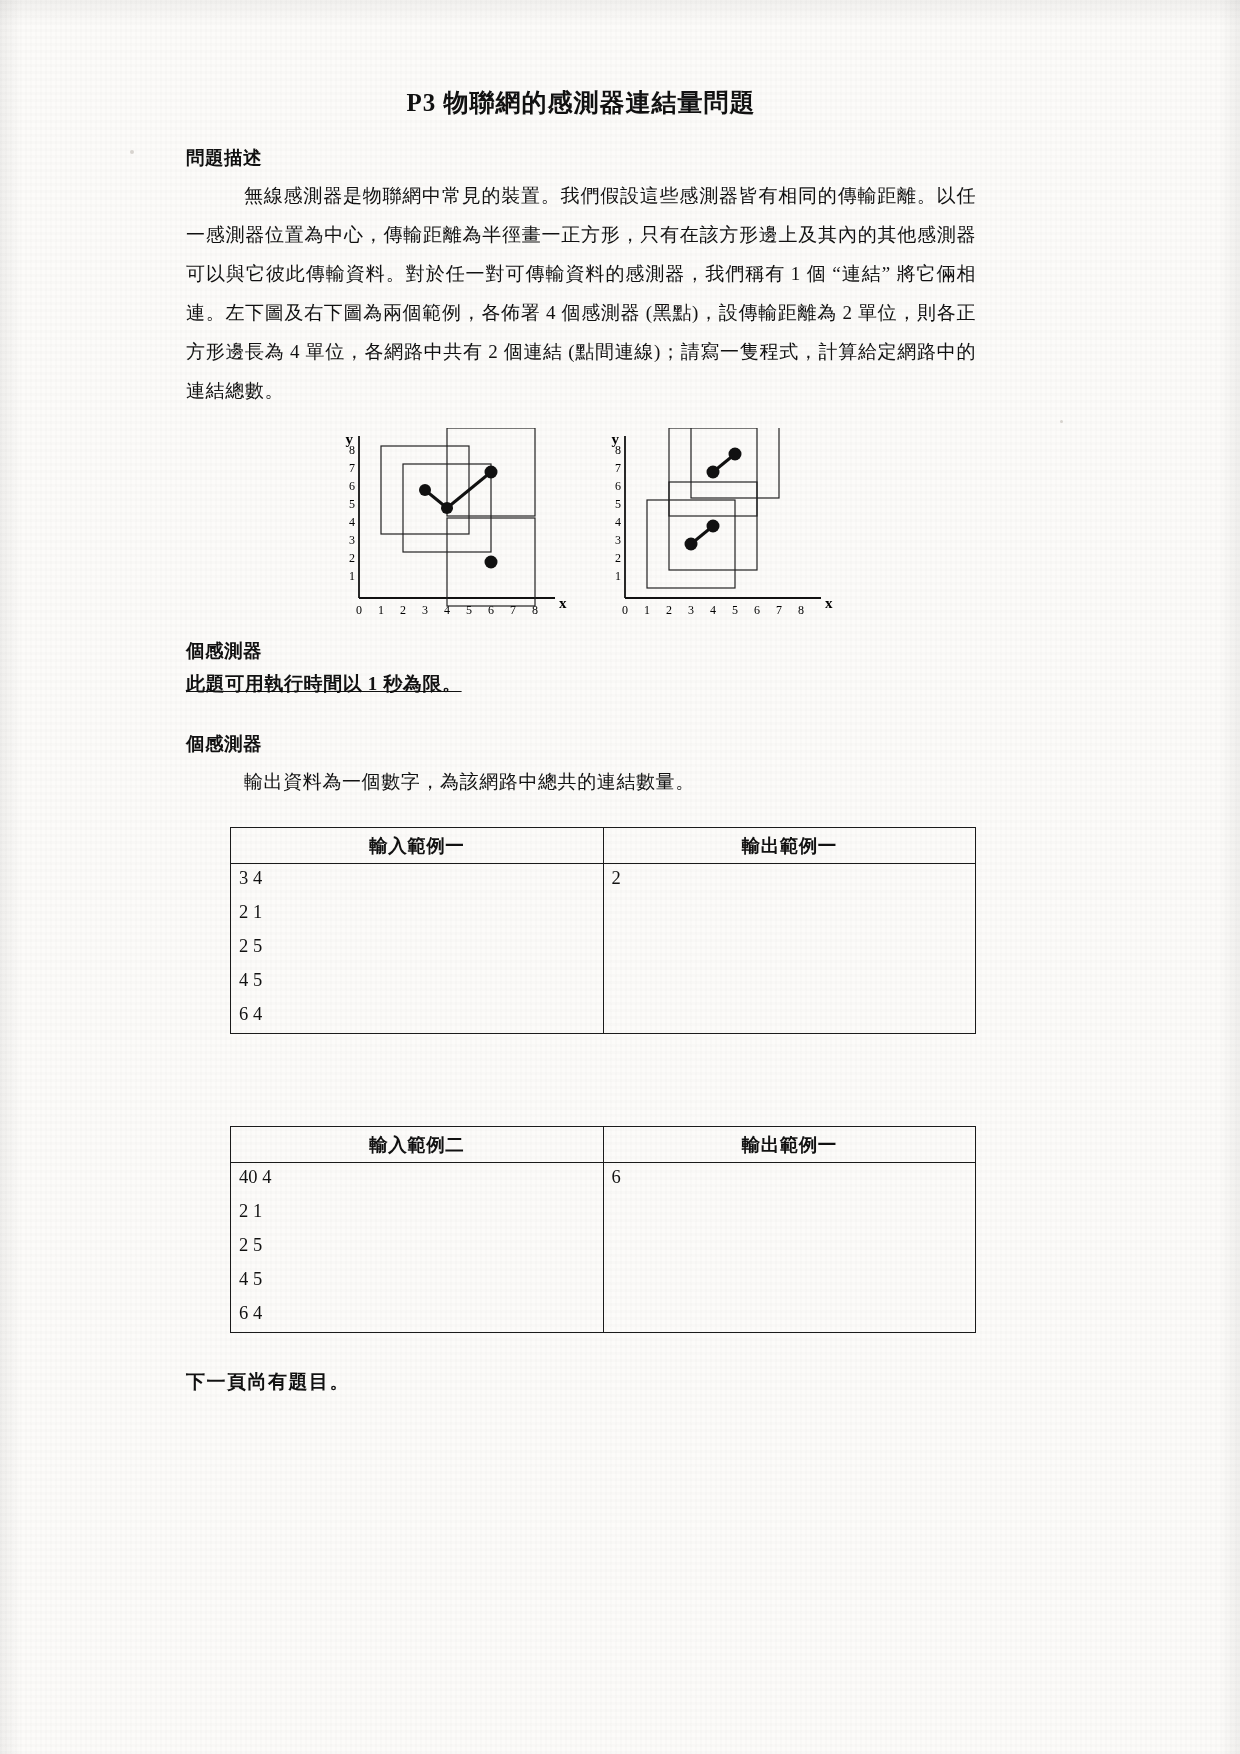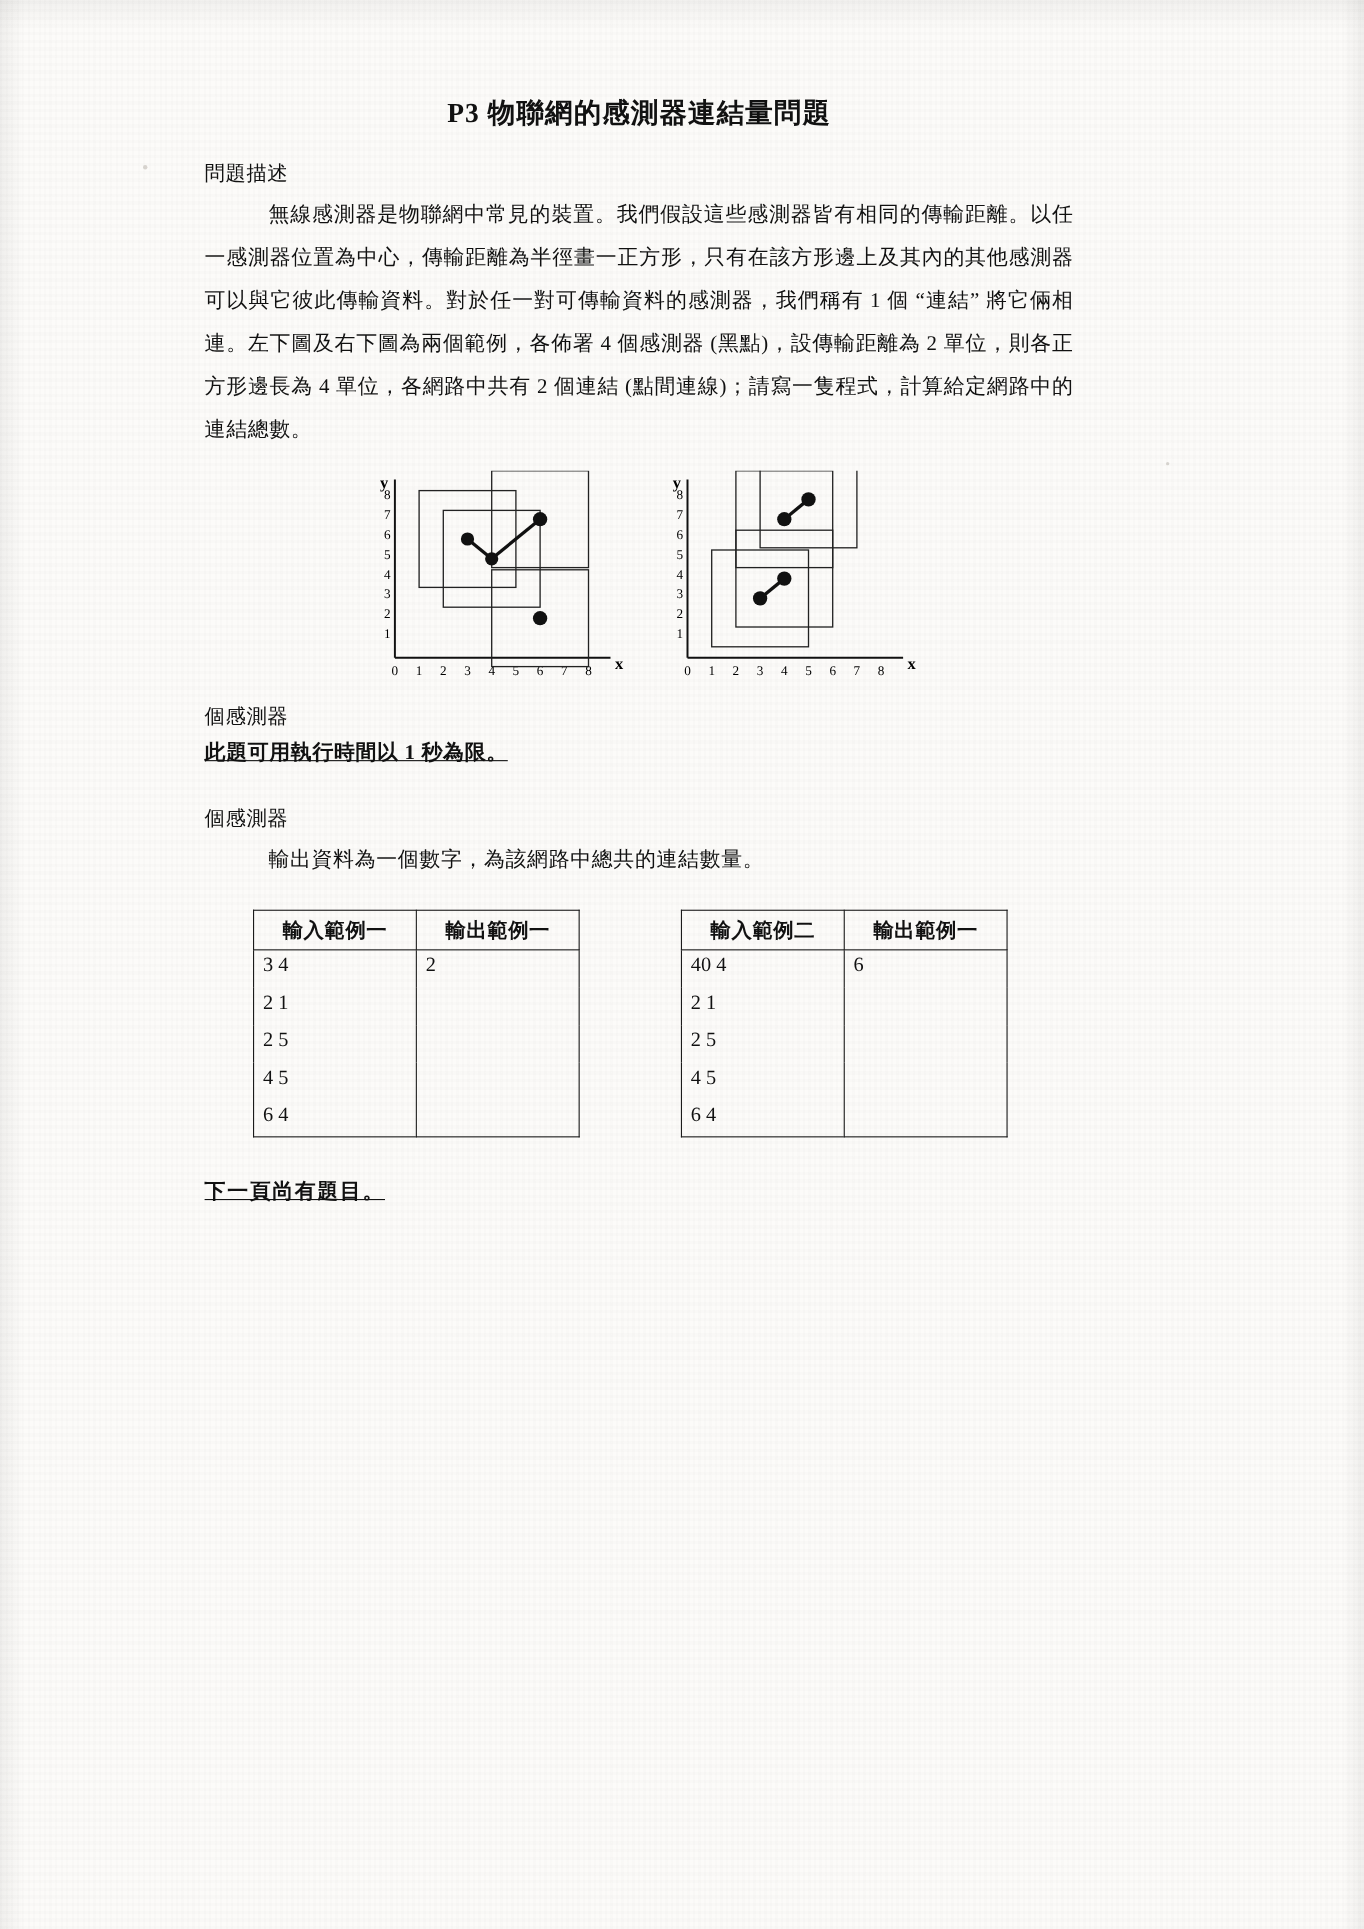--- a/index.html
+++ b/index.html
@@ -39,21 +39,21 @@
   h1.doc-title {
     font-size: 25px;
     font-weight: bold;
     text-align: center;
     margin: 0 0 26px 0;
     letter-spacing: 1px;
     font-family: "Liberation Serif", serif;
   }
   .section-head {
     font-size: 18.5px;
-    font-weight: normal;
+    font-weight: bold;
     margin: 0 0 6px 0;
     letter-spacing: 0.5px;
   }
   p.body-text {
     font-size: 19px;
     line-height: 39px;
     margin: 0;
     text-align: justify;
     text-indent: 58px;
     letter-spacing: 0.6px;
@@ -73,20 +73,21 @@
     margin: 18px 0 14px 0;
   }
   .fig { position: relative; }
   svg { display: block; }
   .gap-34 { height: 34px; }
   .tables-row {
     display: flex;
     gap: 92px;
     margin-top: 26px;
     padding-left: 44px;
+    flex-direction: column;
   }
   table.example {
     border-collapse: collapse;
     font-size: 18px;
   }
   table.example th, table.example td {
     border: 1.6px solid #1b1b1b;
     padding: 4px 8px;
     font-family: "Liberation Serif", serif;
   }
@@ -105,21 +106,20 @@
   .col-in { width: 148px; }
   .col-out { width: 148px; }
   .td-pad { padding-left: 10px; }
   .no-border-top { border-top: none !important; }
   .no-border-bottom { border-bottom: none !important; }
   .footer-note {
     margin-top: 36px;
     font-size: 19px;
     font-weight: bold;
     letter-spacing: 1.5px;
-    text-decoration: underline;
     display: inline-block;
   }
   .speck { position:absolute; background:#b9b4ad; border-radius:50%; opacity:.55; }
 </style>
 </head>
 <body>
 
 <div class="page">
   <div class="scan-noise"></div>
   <div class="speck" style="left:130px; top:150px; width:4px; height:4px;"></div>

